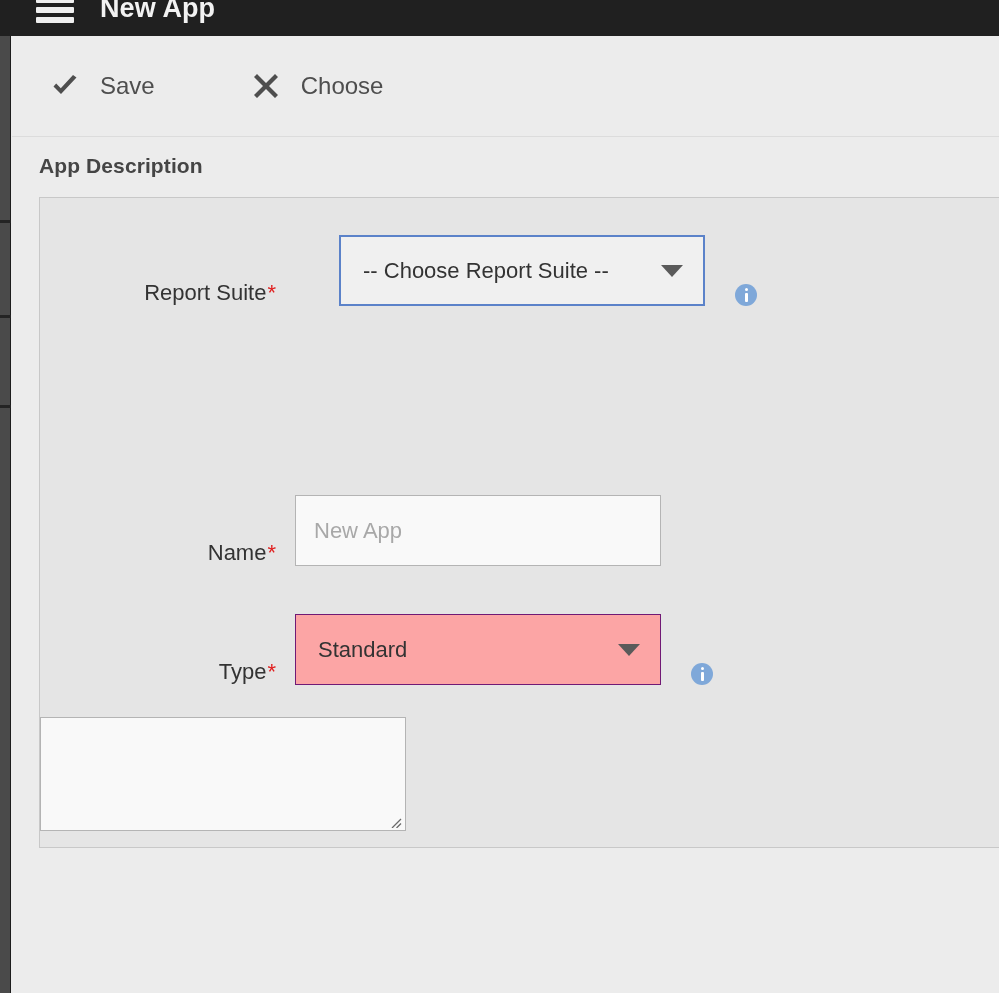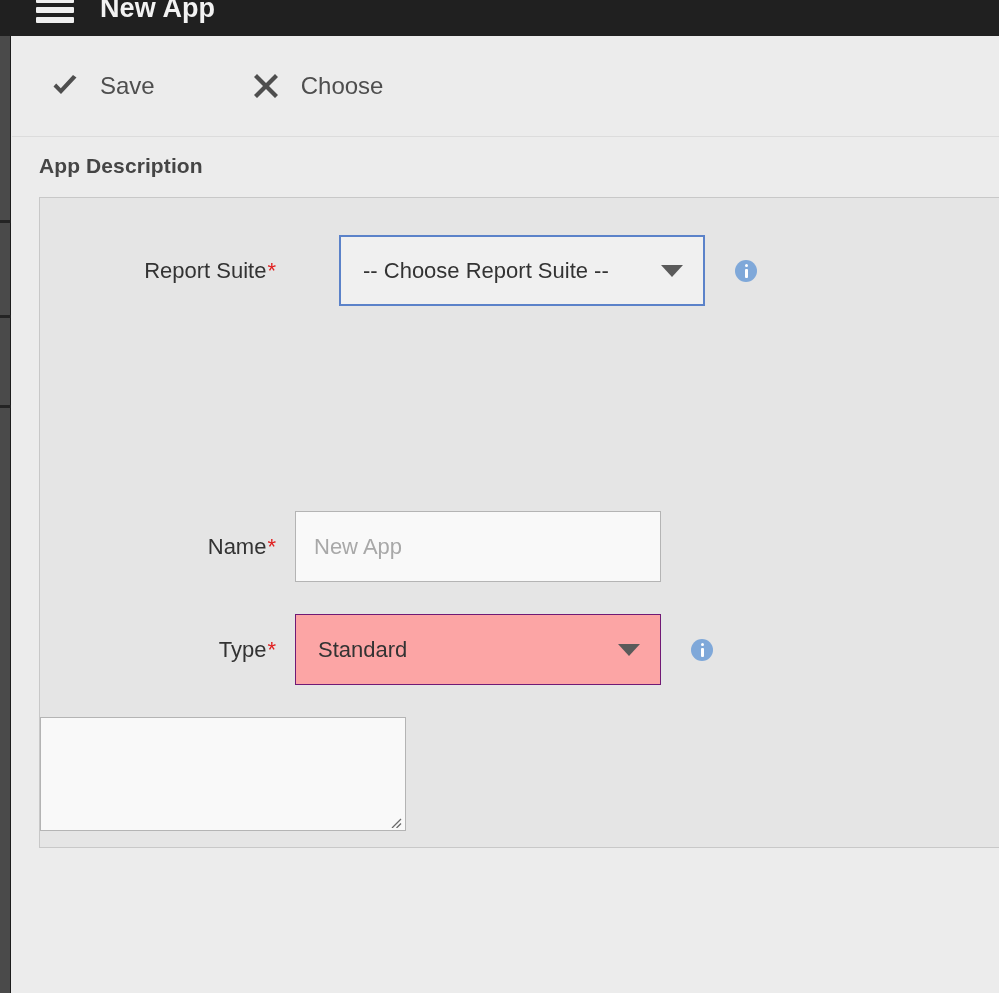--- a/index.html
+++ b/index.html
@@ -153,21 +153,21 @@
     height: 651px;
     background: #e5e5e5;
     border: 1px solid #c8c8c8;
     box-sizing: border-box;
   }
 
   .field-row {
     position: absolute;
     left: 0;
     display: flex;
-    align-items: center;
+    align-items: flex-end;
     width: 720px;
   }
   .field-label {
     width: 255px;
     text-align: right;
     padding-right: 19px;
     box-sizing: border-box;
     font-size: 22px;
     color: #333333;
     white-space: nowrap;
@@ -355,21 +355,21 @@
         <div class="ctrl">
           <div class="sel focused">
             <span class="sel-text">-- Choose Report Suite --</span>
             <span class="caret"></span>
           </div>
         </div>
         <span class="info"></span>
       </div>
 
 
-      <div class="field-row" style="top:313px">
+      <div class="field-row" style="top:297px">
         <div class="field-label"><span>Name</span><span class="req">*</span></div>
         <div class="ctrl">
           <input class="txt" type="text" value="" placeholder="New App" style="">
         </div>
       </div>
 
       <div class="field-row" style="top:416px">
         <div class="field-label"><span>Type</span><span class="req">*</span></div>
         <div class="ctrl">
           <div class="sel">

